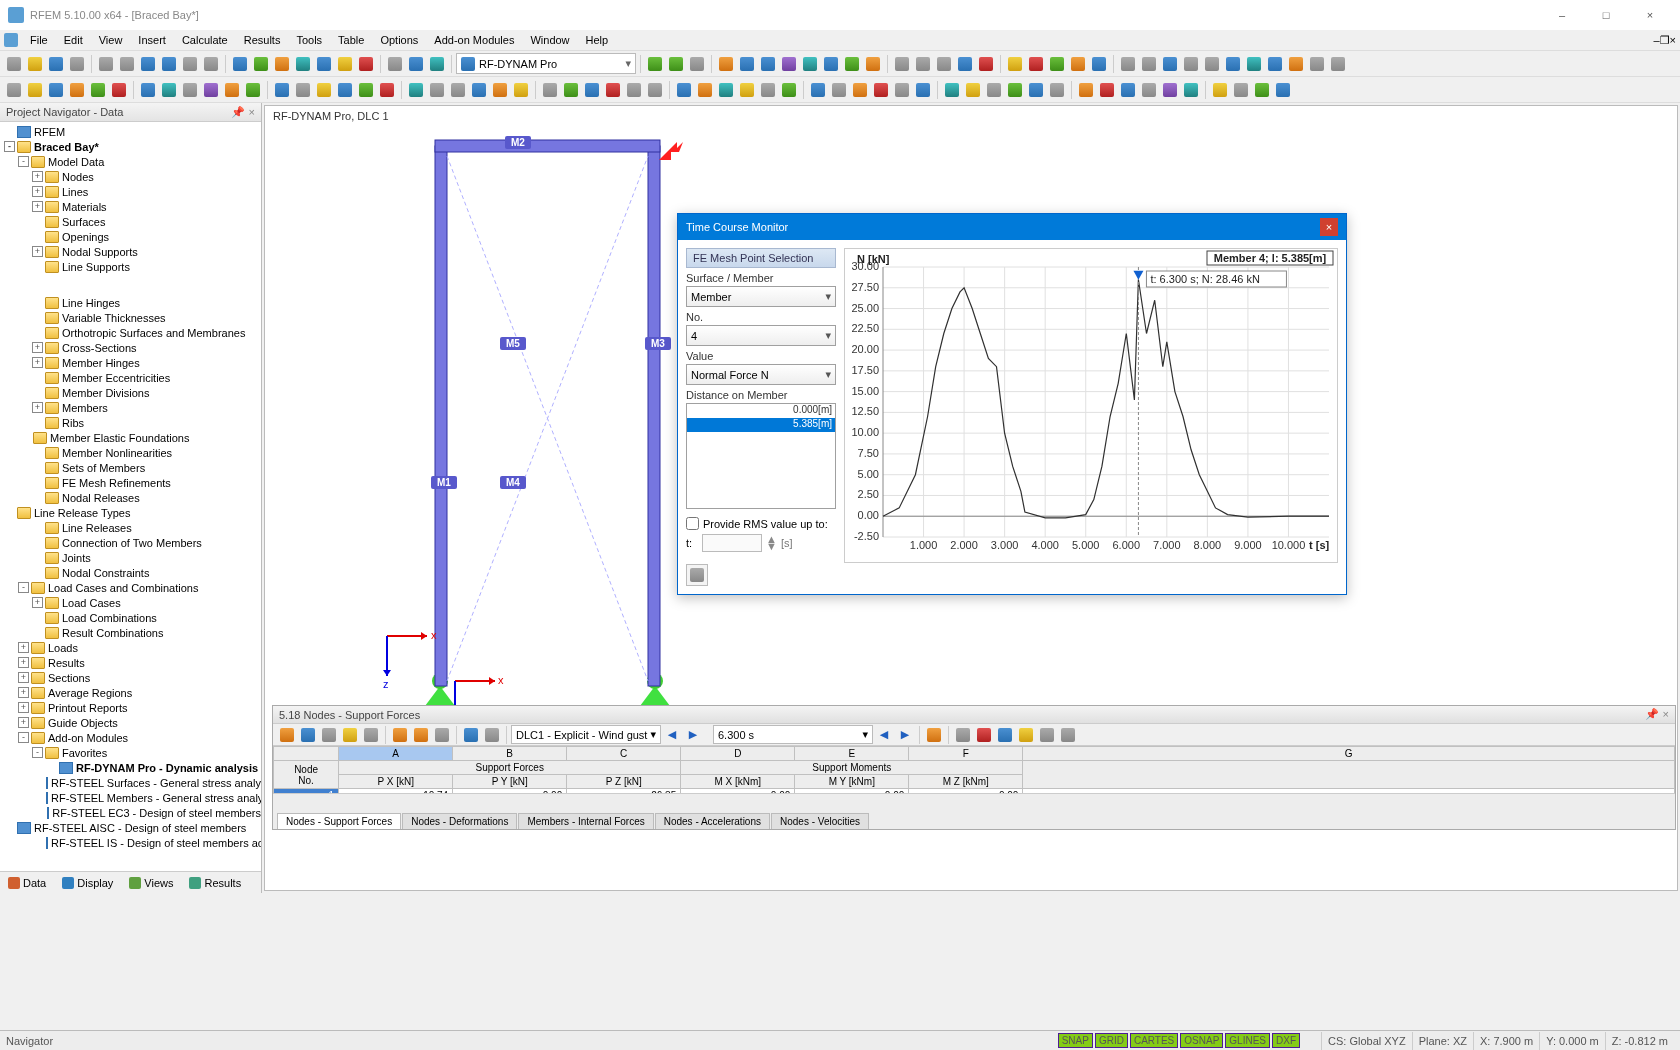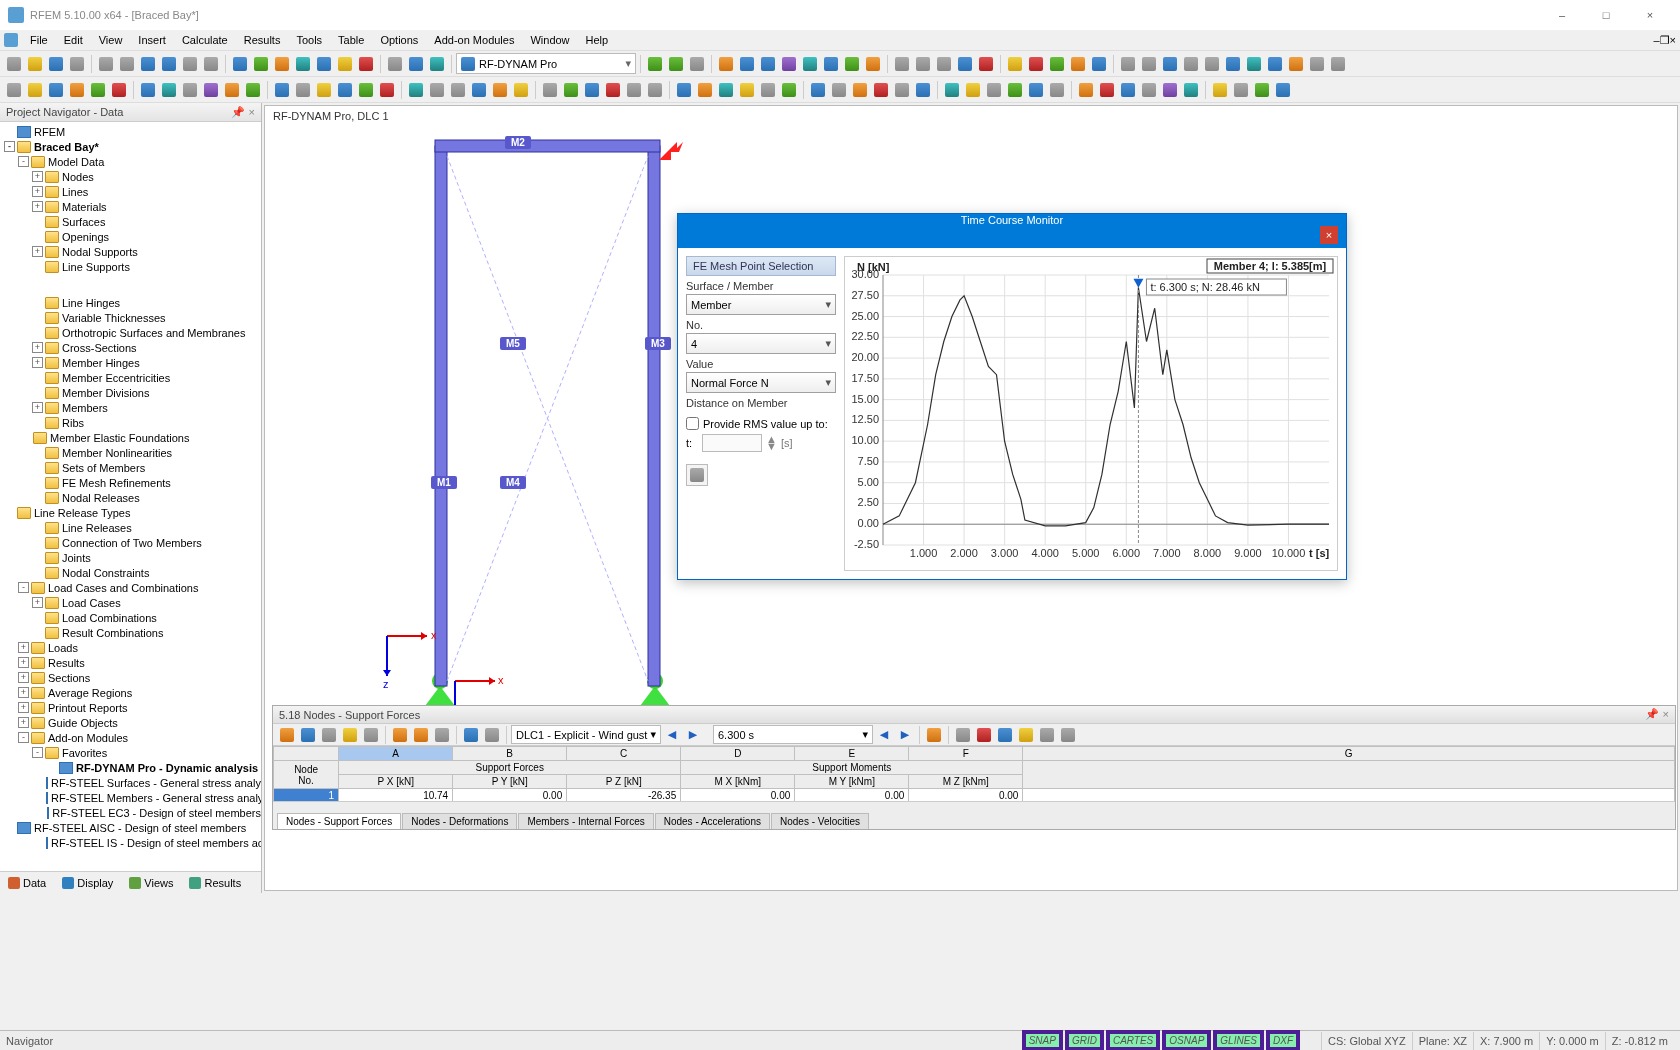--- a/index.html
+++ b/index.html
@@ -54,21 +54,21 @@
 
 .viewport { flex: 1; background: #fff; position: relative; border: 1px solid #bbb; margin: 2px; }
 .vp-title { position: absolute; top: 4px; left: 8px; font-size: 11px; color: #333; }
 .member-label { position: absolute; background: #5858cc; color: #fff; font-size: 10px; padding: 1px 6px; font-weight: bold; border-radius: 2px; }
 
 
 .red-arrow { position: absolute; }
 
 
 .dialog { position: absolute; left: 677px; top: 213px; width: 670px; background: #fff; border: 1px solid #0066cc; box-shadow: 0 3px 12px rgba(0,0,0,0.25); }
-.dialog-title { height: 34px; background: #007ad9; color: #fff; display: flex; align-items: center; padding: 0 8px; font-size: 12px; flex-direction: column; }
+.dialog-title { height: 26px; background: #007ad9; color: #fff; display: flex; align-items: center; padding: 0 8px; font-size: 12px; }
 .dialog-title .close { margin-left: auto; width: 18px; height: 18px; background: #d04030; color: #fff; display: flex; align-items: center; justify-content: center; font-size: 11px; }
 .dialog-body { display: flex; padding: 8px; gap: 8px; }
 .dlg-left { width: 155px; }
 .dlg-section-h { background: linear-gradient(#dde8f4,#c8d8ec); padding: 3px 6px; font-size: 11px; color: #335; border: 1px solid #a8b8d0; }
 .dlg-field-label { font-size: 11px; color: #333; margin: 4px 0 2px; }
 .dlg-combo { width: 100%; height: 21px; border: 1px solid #a0a0a0; background: linear-gradient(#fff,#eee); display: flex; align-items: center; padding: 0 4px; font-size: 11px; }
 .dlg-combo .caret { margin-left: auto; color: #555; }
 .dlg-list { border: 1px solid #a0a0a0; background: #fff; height: 106px; }
 .dlg-list-row { height: 14px; text-align: right; padding: 0 3px; font-size: 10px; color: #333; }
 .dlg-list-row.sel { background: #0078d7; color: #fff; }
@@ -90,29 +90,29 @@
 .table-toolbar { height: 22px; display: flex; align-items: center; padding: 0 4px; gap: 1px; border-bottom: 1px solid #ccc; background: #f0f0f0; }
 .table-toolbar .combo { height: 19px; border: 1px solid #bbb; background: #fff; padding: 0 4px; display: flex; align-items: center; min-width: 150px; font-size: 11px; }
 .table-grid { flex: 1; overflow: auto; background: #fff; }
 .table-grid table { border-collapse: collapse; width: 100%; }
 .table-grid th, .table-grid td { border: 1px solid #c0c0c0; font-size: 10px; padding: 1px 4px; text-align: center; height: 14px; }
 .table-grid th { background: #ededed; font-weight: normal; }
 .table-grid th.colA { background: #a8c8f0; }
 .table-grid td.rownum { background: #ededed; }
 .table-grid td.rownum.sel { background: #4080d0; color: #fff; }
 .table-grid td { text-align: right; background: #fff; }
-.table-tabs { height: 28px; display: flex; align-items: flex-end; background: #ededed; border-top: 1px solid #ccc; padding-left: 4px; gap: 0; }
+.table-tabs { height: 36px; display: flex; align-items: flex-end; background: #ededed; border-top: 1px solid #ccc; padding-left: 4px; gap: 0; }
 .table-tab { padding: 2px 8px; font-size: 10px; background: #e0e0e0; border: 1px solid #bbb; border-bottom: none; margin-right: 1px; }
 .table-tab.active { background: #fff; }
 
 
 .statusbar { position: absolute; bottom: 0; left: 0; right: 0; height: 20px; background: #ededed; border-top: 1px solid #bbb; display: flex; align-items: center; padding: 0 6px; font-size: 11px; color: #555; }
 .statusbar .spacer { flex: 1; }
 .statusbar .cell { padding: 0 6px; border-left: 1px solid #ccc; height: 18px; display: flex; align-items: center; }
-.statusbar .btncell { border: 4px solid #4c1d95; padding: 1px 3px; margin: 0 1px; font-size: 10px; background: #86efac; font-style: italic; }
+.statusbar .btncell { border: 1px solid #4c1d95; padding: 1px 3px; margin: 0 1px; font-size: 10px; background: #84cc16; }
 
 </style>
 </head>
 <body>
 
 <div class="titlebar">
   <span class="app-icon"></span>
   <span class="title">RFEM 5.10.00 x64 - [Braced Bay*]</span>
   <span class="win-btn">–</span>
   <span class="win-btn">□</span>
@@ -827,20 +827,24 @@
       <div class="dlg-combo">
           <span>4</span>
           <span class="caret">▾</span>
         </div>
       <div class="dlg-field-label">Value</div>
       <div class="dlg-combo">
           <span>Normal Force N</span>
           <span class="caret">▾</span>
         </div>
       <div class="dlg-field-label">Distance on Member</div>
+      <div class="dlg-list">
+        <div class="dlg-list-row">0.000[m]</div>
+        <div class="dlg-list-row sel">5.385[m]</div>
+      </div>
       <label class="dlg-check">
         <input type="checkbox" style="">
         <span>Provide RMS value up to:</span>
       </label>
       <div class="dlg-numfield">
         <span class="lbl">t:</span>
         <input type="text" disabled="" style="">
         <span style="display:inline-flex;flex-direction:column;line-height:7px;color:#888">
             <span>▲</span>
             <span>▼</span>

